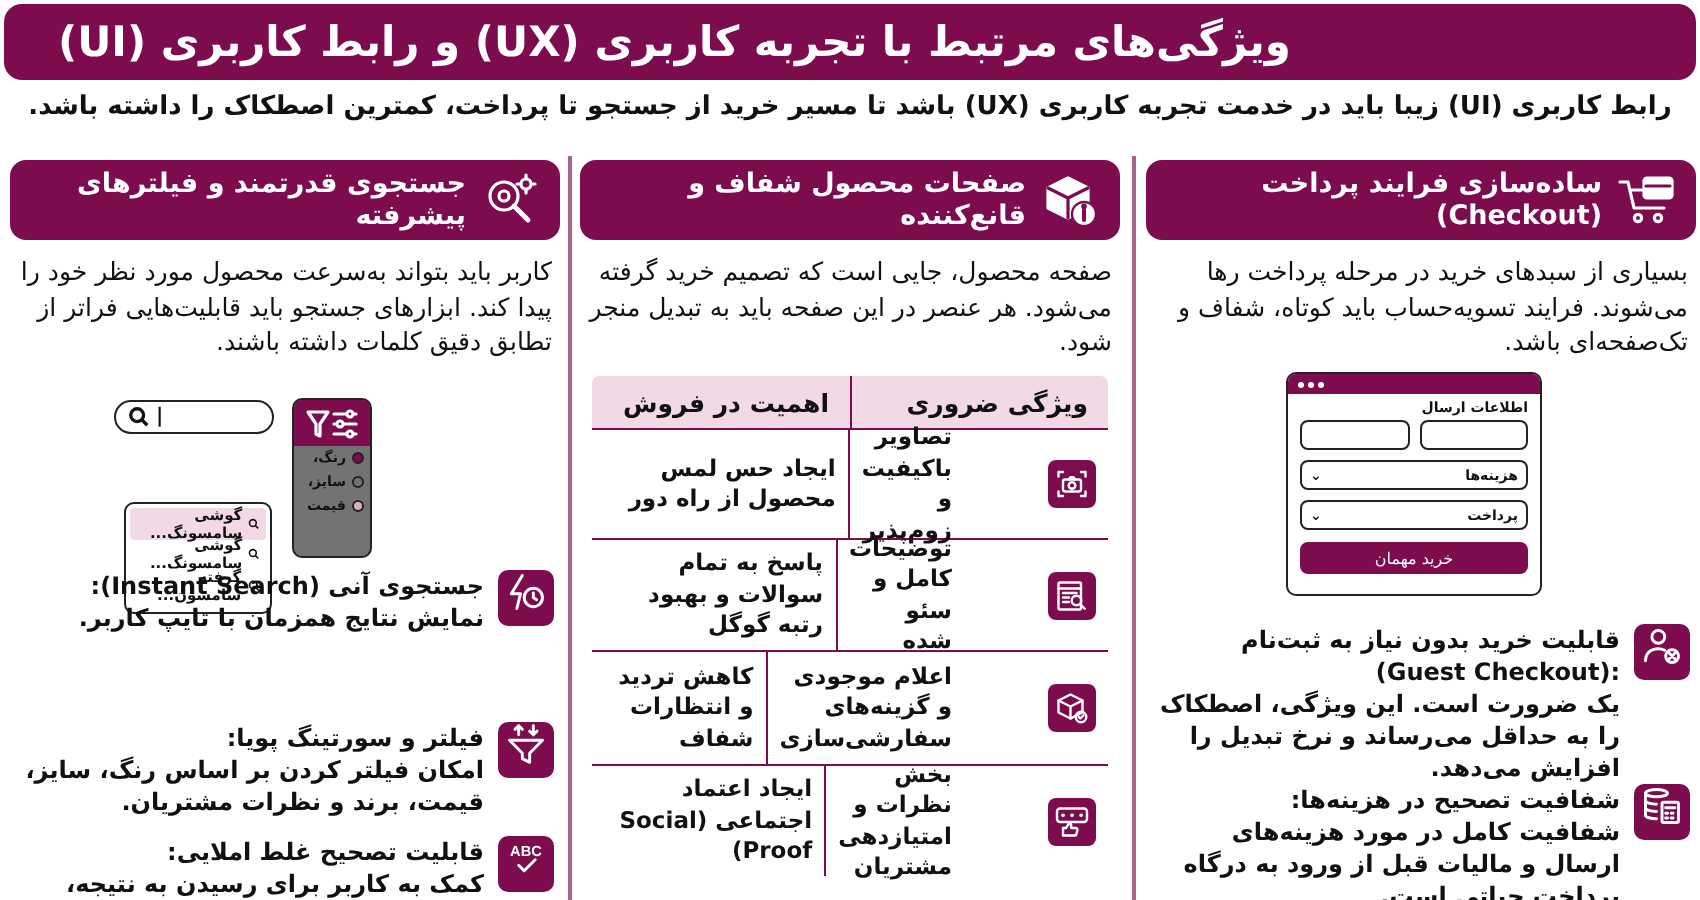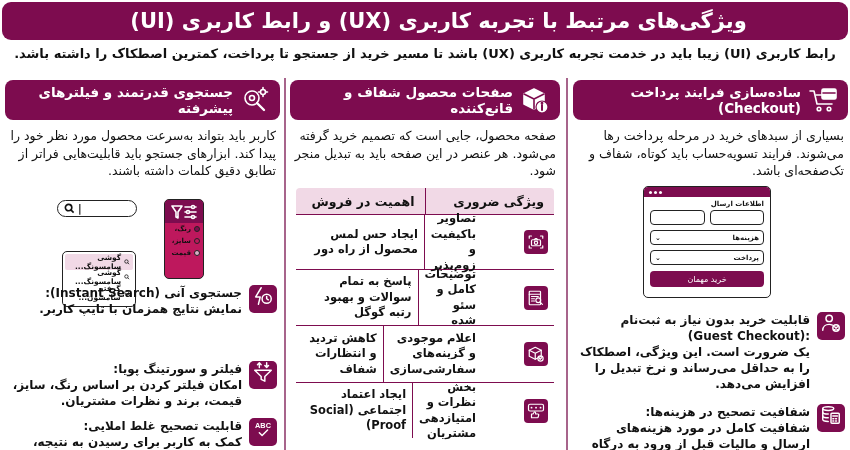--- a/index.html
+++ b/index.html
@@ -3,21 +3,21 @@
   <meta charset="utf-8">
   <style>
     * { box-sizing: border-box; margin: 0; padding: 0; }
     html, body { width: 850px; height: 450px; overflow: hidden; background: #ffffff; }
     body { font-family: "DejaVu Sans", sans-serif; color: #111; direction: rtl; position: relative; }
 
     .title-bar {
       position: absolute; left: 2px; top: 2px; width: 846px; height: 38px;
       background: #7d0c4f; border-radius: 9px;
       color: #fff; font-weight: bold; font-size: 21px;
-      display: flex; align-items: center; justify-content: center; padding-left: 27px;
+      display: flex; align-items: center; justify-content: flex-end; padding-left: 27px;
     }
     .subtitle {
       position: absolute; left: 0; top: 46px; width: 850px; height: 22px;
       text-align: center; font-size: 13px; font-weight: bold; color: #111;
     }
 
     .col { position: absolute; top: 80px; height: 370px; }
     .col-right { left: 573px; width: 275px; }
     .col-mid { left: 290px; width: 270px; }
     .col-left { left: 5px; width: 275px; }
@@ -63,21 +63,21 @@
     .ptable .th.c1 { border-left: 1.5px solid #7d0c4f; }
     .ptable .trow { display: flex; border-bottom: 1.5px solid #7d0c4f; }
     .ptable .trow:last-child { border-bottom: none; }
     .ptable .td { flex: 1; display: flex; align-items: center; gap: 6px; padding: 0 6px; font-size: 11.5px; font-weight: bold; line-height: 15.5px; }
     .ptable .td.c1 { border-left: 1.5px solid #7d0c4f; gap: 48px; }
     .ptable .ticon { width: 24px; height: 24px; background: #7d0c4f; border-radius: 4px; flex-shrink: 0; display: flex; align-items: center; justify-content: center; }
     .ptable .ticon svg { width: 18px; height: 18px; }
 
     
     .mock-search { position: absolute; top: 110px; left: 0; width: 275px; height: 90px; }
-    .s-filter { position: absolute; left: 159px; top: 9px; width: 40px; height: 80px; border: 1.5px solid #222; border-radius: 5px; overflow: hidden; background: #be185d; }
+    .s-filter { position: absolute; left: 141px; top: 9px; width: 40px; height: 80px; border: 1.5px solid #222; border-radius: 5px; overflow: hidden; background: #737373; }
     .s-filter .ftop { height: 23px; background: #7d0c4f; display: flex; align-items: center; justify-content: center; }
     .s-filter .fopt { display: flex; align-items: center; gap: 3px; font-size: 7px; font-weight: bold; padding: 2px 3px; justify-content: flex-start; }
     .s-filter .dot { width: 6px; height: 6px; border-radius: 50%; border: 1px solid #222; flex-shrink: 0; }
     .s-input { position: absolute; left: 52px; top: 10px; width: 80px; height: 17px; border: 1.5px solid #222; border-radius: 9px; display: flex; align-items: center; padding: 0 6px; direction: ltr; gap: 3px; font-size: 10px; font-weight: bold; background: #fff; }
     .s-list { position: absolute; left: 57px; top: 33px; width: 74px; height: 56px; border: 1.5px solid #222; border-radius: 5px; background: #fff; padding: 2px; margin-top: 28px; }
     .s-item { display: flex; align-items: center; gap: 3px; font-size: 7.5px; font-weight: bold; height: 15.5px; padding: 0 3px; border-radius: 2px; justify-content: flex-start; }
     .s-item.active { background: #f1d9e6; }
 
     svg.white { stroke: #fff; fill: none; stroke-width: 1.6; stroke-linecap: round; stroke-linejoin: round; }
   </style>
@@ -124,21 +124,21 @@
       <span>⌄</span>
     </div>
     <div class="mselect">
       <span>پرداخت</span>
       <span>⌄</span>
     </div>
     <div class="mbtn">خرید مهمان</div>
   </div>
 
   <div style="position:absolute; top:232px; left:0; width:275px;">
-    <div class="feature" style="margin-bottom:12px;">
+    <div class="feature" style="margin-bottom:0;">
       <span class="ficon">
         <svg viewBox="0 0 24 24" class="white">
             <circle cx="10" cy="7" r="3.5"></circle>
             <path d="M3 20c0-4 3-6.5 7-6.5 1.5 0 2.5.3 3.5.8"></path>
             <circle cx="17.5" cy="17.5" r="3.5"></circle>
             <path d="M16 16l3 3M19 16l-3 3"></path>
           </svg>
       </span>
       <div class="ftext">
         <span class="ftitle">قابلیت خرید بدون نیاز به ثبت‌نام</span>

